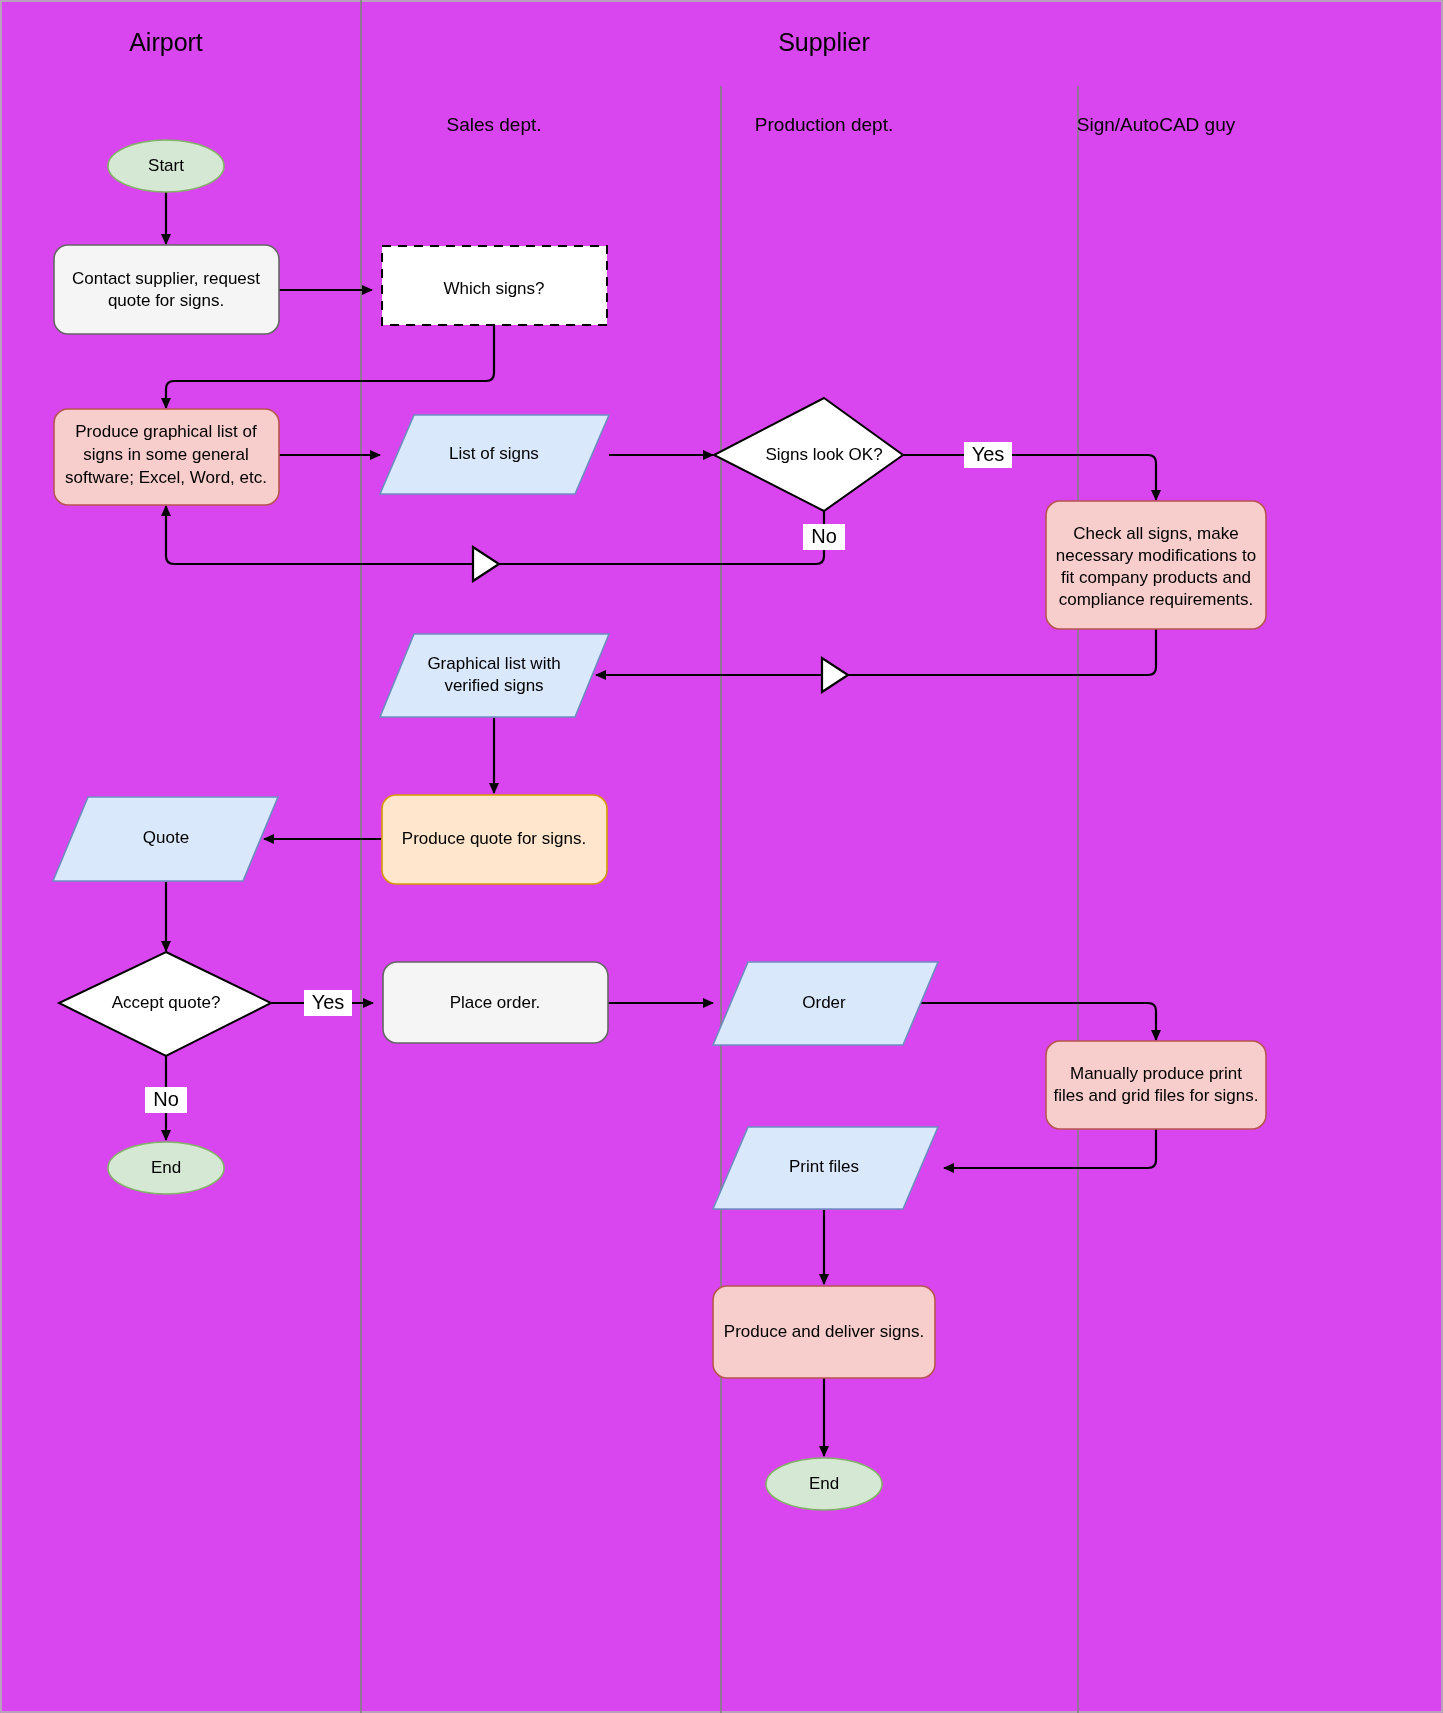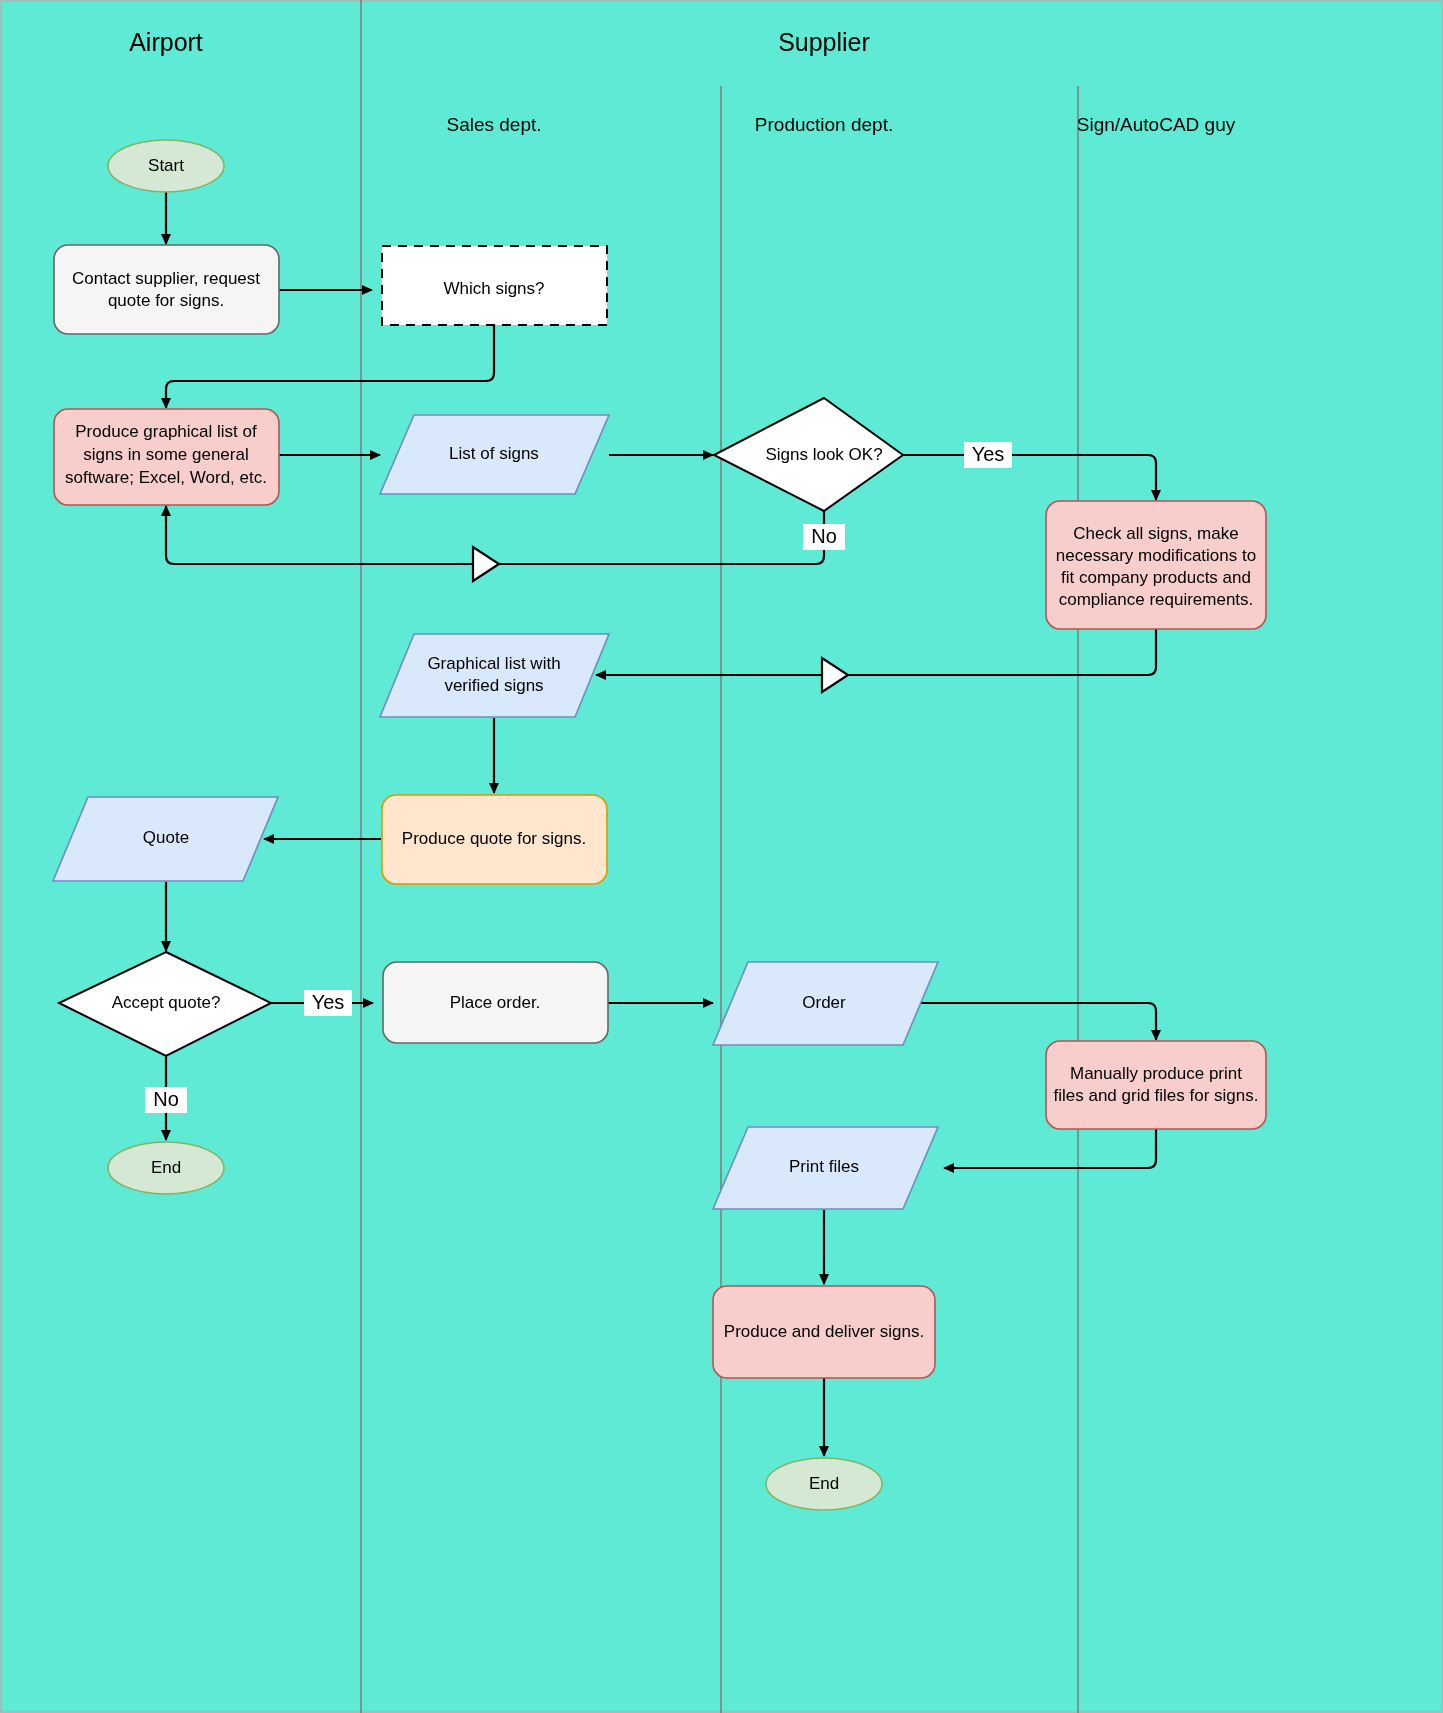--- a/index.html
+++ b/index.html
@@ -7,21 +7,21 @@
     padding: 0;
     background: #ffffff;
   }
   body {
     font-family: "Liberation Sans", sans-serif;
   }
   #canvas-wrap {
     position: relative;
     width: 1443px;
     height: 1713px;
-    background: #5eead4;
+    background: #d946ef;
     overflow: hidden;
   }
   svg#flow {
     display: block;
     width: 1443px;
     height: 1713px;
   }
   .lane-title {
     font-family: "Liberation Sans", sans-serif;
     font-size: 25px;

